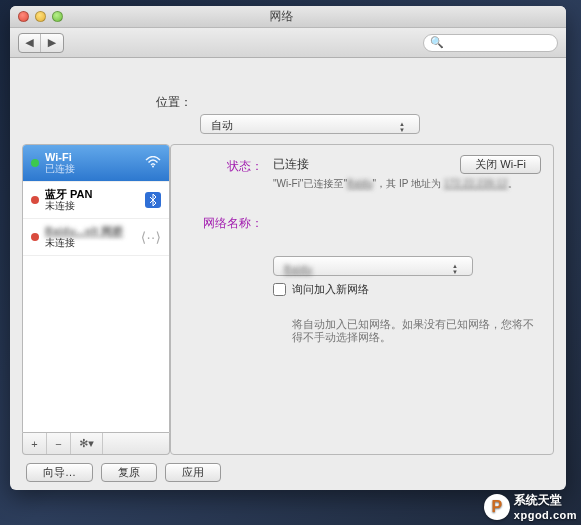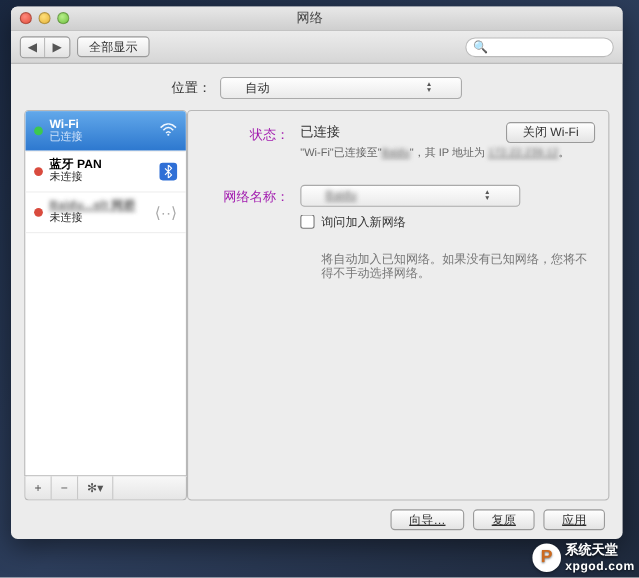--- a/index.html
+++ b/index.html
@@ -57,22 +57,22 @@
     border: 1px solid #bbb; border-radius: 9px;
     background: #fff; display:flex; align-items:center; padding:0 6px;
     color:#888;
   }
   .content { flex:1; display:flex; flex-direction:column; padding: 10px 12px 6px; }
   .locrow { display:flex; align-items:center; justify-content:center; gap:8px; margin:2px 0 10px; }
   .label { font-size:12px; color:#333; text-align:left; }
   .popup {
     height: 20px; border:1px solid #aaa; border-radius:4px;
     background: linear-gradient(#fefefe,#eaeaea);
-    display:flex; align-items:center; padding:0 22px;
-    font-size:11px; color:#333; position:relative;
+    display:flex; align-items:flex-end; padding:0 10px;
+    font-size:11px; color:#333; position:relative;margin-top:44px;
   }
   .popup .arrows { margin-left:auto; width:14px; display:flex; flex-direction:column; align-items:center; gap:0; color:#555; }
   .popup .arrows::before { content:"▲"; font-size:6px; line-height:6px; }
   .popup .arrows::after { content:"▼"; font-size:6px; line-height:6px; }
   .panes { display:flex; flex:1; }
   .sidebar {
     width: 148px; display:flex; flex-direction:column;
   }
   .conlist {
     flex:1; border:1px solid #b8b8b8; border-radius:4px 4px 0 0;
@@ -116,21 +116,21 @@
   .detail-footer {
     margin-top:auto; display:flex; align-items:center; gap:6px;
   }
   .redbox { border:3px solid #e03a2e; padding:2px 4px; margin-left:auto; display:flex; align-items:center; gap:6px;}
   .helpcircle {
     width:16px; height:16px; border-radius:50%; border:1px solid #999;
     background:linear-gradient(#fff,#e6e6e6);
     display:flex; align-items:center; justify-content:center;
     font-size:10px; color:#555;
   }
-  .bottombar { display:flex; justify-content:flex-end; gap:8px; padding:8px 4px 2px;text-decoration:underline; }
+  .bottombar { display:flex; gap:8px; padding:8px 4px 2px; }
   .blurred { color:transparent; text-shadow: 0 0 4px rgba(60,60,60,0.8); text-decoration: underline; }
   .wifi-icon { color:#eaf4ff; }
   .bt-icon { color:#fff; background:#2f6fd6; width:16px; height:16px; border-radius:3px; display:flex; align-items:center; justify-content:center; font-size:11px;}
   .link-icon { color:#aaa; }
   .watermark {
     position:absolute; right:4px; bottom:4px;
     display:flex; align-items:center; gap:4px;
     font-size:14px; color:#fff; font-weight:bold;
     text-shadow:0 1px 2px rgba(0,0,0,0.6);
   }
@@ -155,21 +155,20 @@
       <div class="tl g"></div>
     </div>
     <div class="title">网络</div>
   </div>
 
   <div class="toolbar">
     <div class="segbtn">
       <div class="sb">◀</div>
       <div class="sb">▶</div>
     </div>
-    <div class="btn">全部显示</div>
     <div class="searchfield">
       <span>🔍</span>
     </div>
   </div>
 
   <div class="content">
 
     <div class="locrow">
       <span class="label">位置：</span>
       <div class="popup" style="width:220px">

